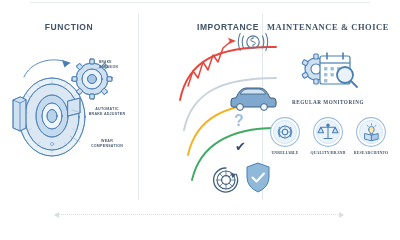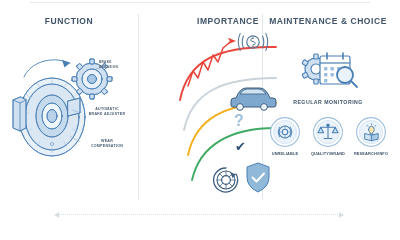--- a/index.html
+++ b/index.html
@@ -20,23 +20,23 @@
   .bottom-rule:before{left:-4px;border-right:5px solid #d9dee4;}
   .bottom-rule:after{right:-4px;border-left:5px solid #d9dee4;}
 
   .divider{position:absolute;top:14px;width:1px;height:186px;background:#e4e8ec;}
   .divider.d1{left:138px;}
   .divider.d2{left:262px;}
 
   .col{position:absolute;top:0;height:225px;}
   .col.c1{left:0;width:138px;}
   .col.c2{left:138px;width:124px;margin-left:28px;}
-  .col.c3{left:262px;width:132px;}
-
-  .col-title{position:absolute;top:16px;left:0;width:100%;text-align:center;
+  .col.c3{left:262px;width:132px;font-family:Liberation Serif, serif;}
+
+  .col-title{position:absolute;top:22px;left:0;width:100%;text-align:center;
              font-size:8.5px;font-weight:bold;letter-spacing:.55px;
              color:#3f5369;text-transform:uppercase;}
 
   .art{position:absolute;left:0;width:100%;}
 
   
   .lbl{position:absolute;font-size:3.6px;font-weight:bold;letter-spacing:.25px;
        line-height:1.45;color:#4a5e72;text-align:center;text-transform:uppercase;}
   .lbl.l1{left:99px;top:60px;width:42px;text-align:left;font-size:3.2px;}
   .lbl.l2{left:78px;top:107px;width:58px;}

